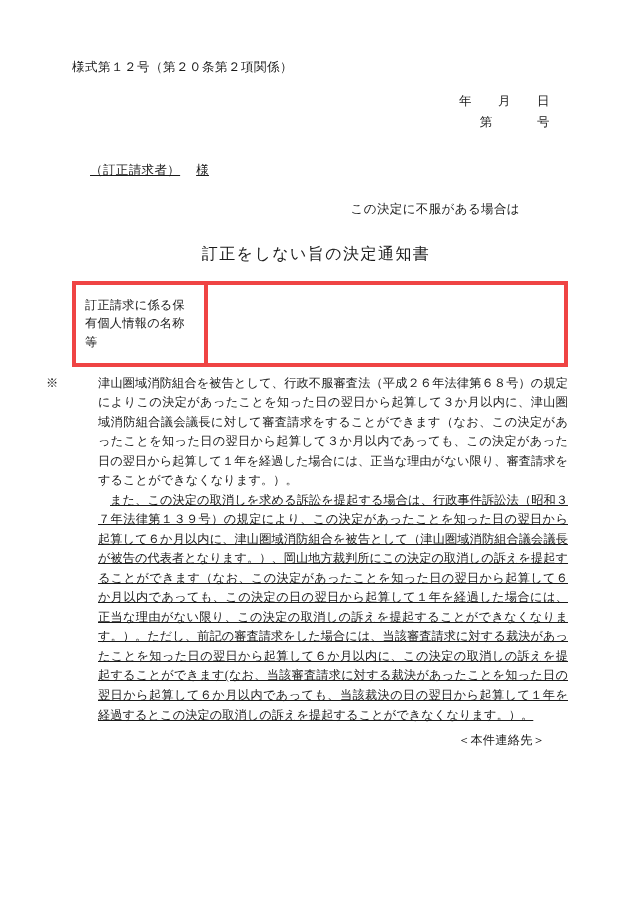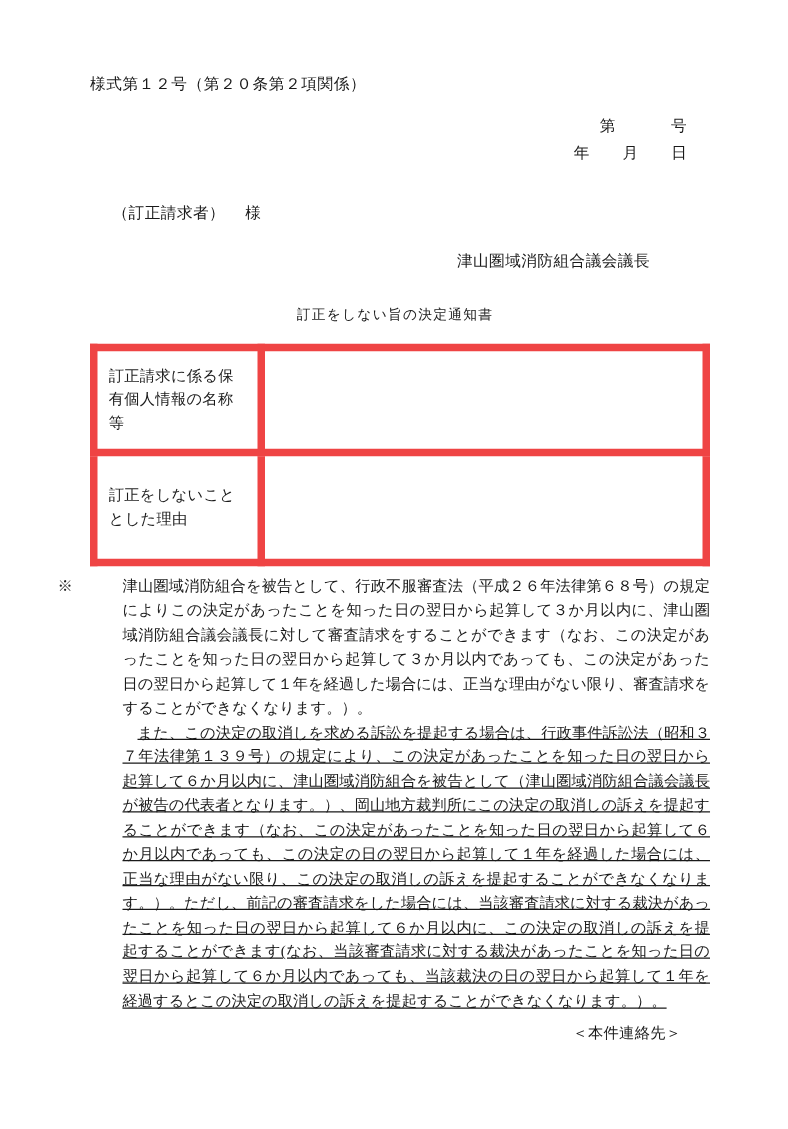--- a/index.html
+++ b/index.html
@@ -45,33 +45,34 @@
     text-align: right;
   }
   .doc-meta .line1 { letter-spacing: 0.05em; }
   .doc-meta .sp-wide { display: inline-block; width: 44px; }
   .doc-meta .sp-mid  { display: inline-block; width: 26px; }
 
   .addressee {
     font-size: 12.5px;
     margin: 28px 0 0 18px;
     letter-spacing: 0.03em;
+    text-decoration: underline;
   }
   .addressee .sp { display: inline-block; width: 16px; }
 
   .issuer {
     font-size: 12.5px;
     margin: 22px 0 0 0;
     text-align: right;
     padding-right: 48px;
     letter-spacing: 0.03em;
   }
 
   .title {
-    font-size: 11px;
+    font-size: 16px;
     margin: 26px 0 0 0;
     text-align: center;
     letter-spacing: 0.09em;
     padding-right: 8px;
   }
 
   
   .body-para {
     font-size: 12.4px;
     line-height: 1.62;
@@ -83,21 +84,21 @@
   .body-para .indent { display: inline-block; width: 46px; }
 
   
   table.form-table {
     margin: 16px 0 0 0;
     border-collapse: collapse;
     width: 100%;
     table-layout: fixed;
   }
   table.form-table td {
-    border: 6px solid #ef4444;
+    border: 4px solid #ef4444;
     vertical-align: middle;
     padding: 8px 9px;
     font-size: 12.2px;
     line-height: 1.52;
     letter-spacing: 0.02em;
   }
   td.label-cell { width: 110px; }
   td.value-cell { width: auto; }
   tr.r1 td { height: 62px; }
   tr.r2 td { height: 66px; }
@@ -131,45 +132,41 @@
   .contact .ln { display: block; white-space: nowrap; }
 </style>
 </head>
 <body>
 
 <div class="page">
 
   <div class="form-no jp">様式第１２号（第２０条第２項関係）</div>
 
   <div class="doc-meta jp">
+    <span class="row">
+      <span>年</span><span class="sp-mid"></span><span>月</span><span class="sp-mid"></span><span>日</span>
+    </span>
     <span class="row line1">
       <span>第</span><span class="sp-wide"></span><span>号</span>
-    </span>
-    <span class="row">
-      <span>年</span><span class="sp-mid"></span><span>月</span><span class="sp-mid"></span><span>日</span>
     </span>
   </div>
 
   <div class="addressee jp">
     <span>（訂正請求者）</span><span class="sp"></span><span>様</span>
   </div>
 
-  <div class="issuer jp">津山圏域消防組合議会議長</div>
+  <div class="issuer jp">この決定に不服がある場合は</div>
 
   <div class="title jp">訂正をしない旨の決定通知書</div>
 
 
   <table class="form-table">
     <tbody>
       <tr class="r1">
         <td class="label-cell jp">訂正請求に係る保有個人情報の名称等</td>
-        <td class="value-cell jp"></td>
-      </tr>
-      <tr class="r2">
-        <td class="label-cell jp">訂正をしないこととした理由</td>
         <td class="value-cell jp"></td>
       </tr>
     </tbody>
   </table>
 
   <div class="notice jp">
     <p class="first"><span class="marker">※</span><span>津山圏域消防組合を被告として、行政不服審査法（平成２６年法律第６８号）の規定によりこの決定があったことを知った日の翌日から起算して３か月以内に、津山圏域消防組合議会議長に対して審査請求をすることができます（なお、この決定があったことを知った日の翌日から起算して３か月以内であっても、この決定があった日の翌日から起算して１年を経過した場合には、正当な理由がない限り、審査請求をすることができなくなります。）。</span></p>
     <p class="cont">また、この決定の取消しを求める訴訟を提起する場合は、行政事件訴訟法（昭和３７年法律第１３９号）の規定により、この決定があったことを知った日の翌日から起算して６か月以内に、津山圏域消防組合を被告として（津山圏域消防組合議会議長が被告の代表者となります。）、岡山地方裁判所にこの決定の取消しの訴えを提起することができます（なお、この決定があったことを知った日の翌日から起算して６か月以内であっても、この決定の日の翌日から起算して１年を経過した場合には、正当な理由がない限り、この決定の取消しの訴えを提起することができなくなります。）。ただし、前記の審査請求をした場合には、当該審査請求に対する裁決があったことを知った日の翌日から起算して６か月以内に、この決定の取消しの訴えを提起することができます(なお、当該審査請求に対する裁決があったことを知った日の翌日から起算して６か月以内であっても、当該裁決の日の翌日から起算して１年を経過するとこの決定の取消しの訴えを提起することができなくなります。）。</p>
   </div>
 

